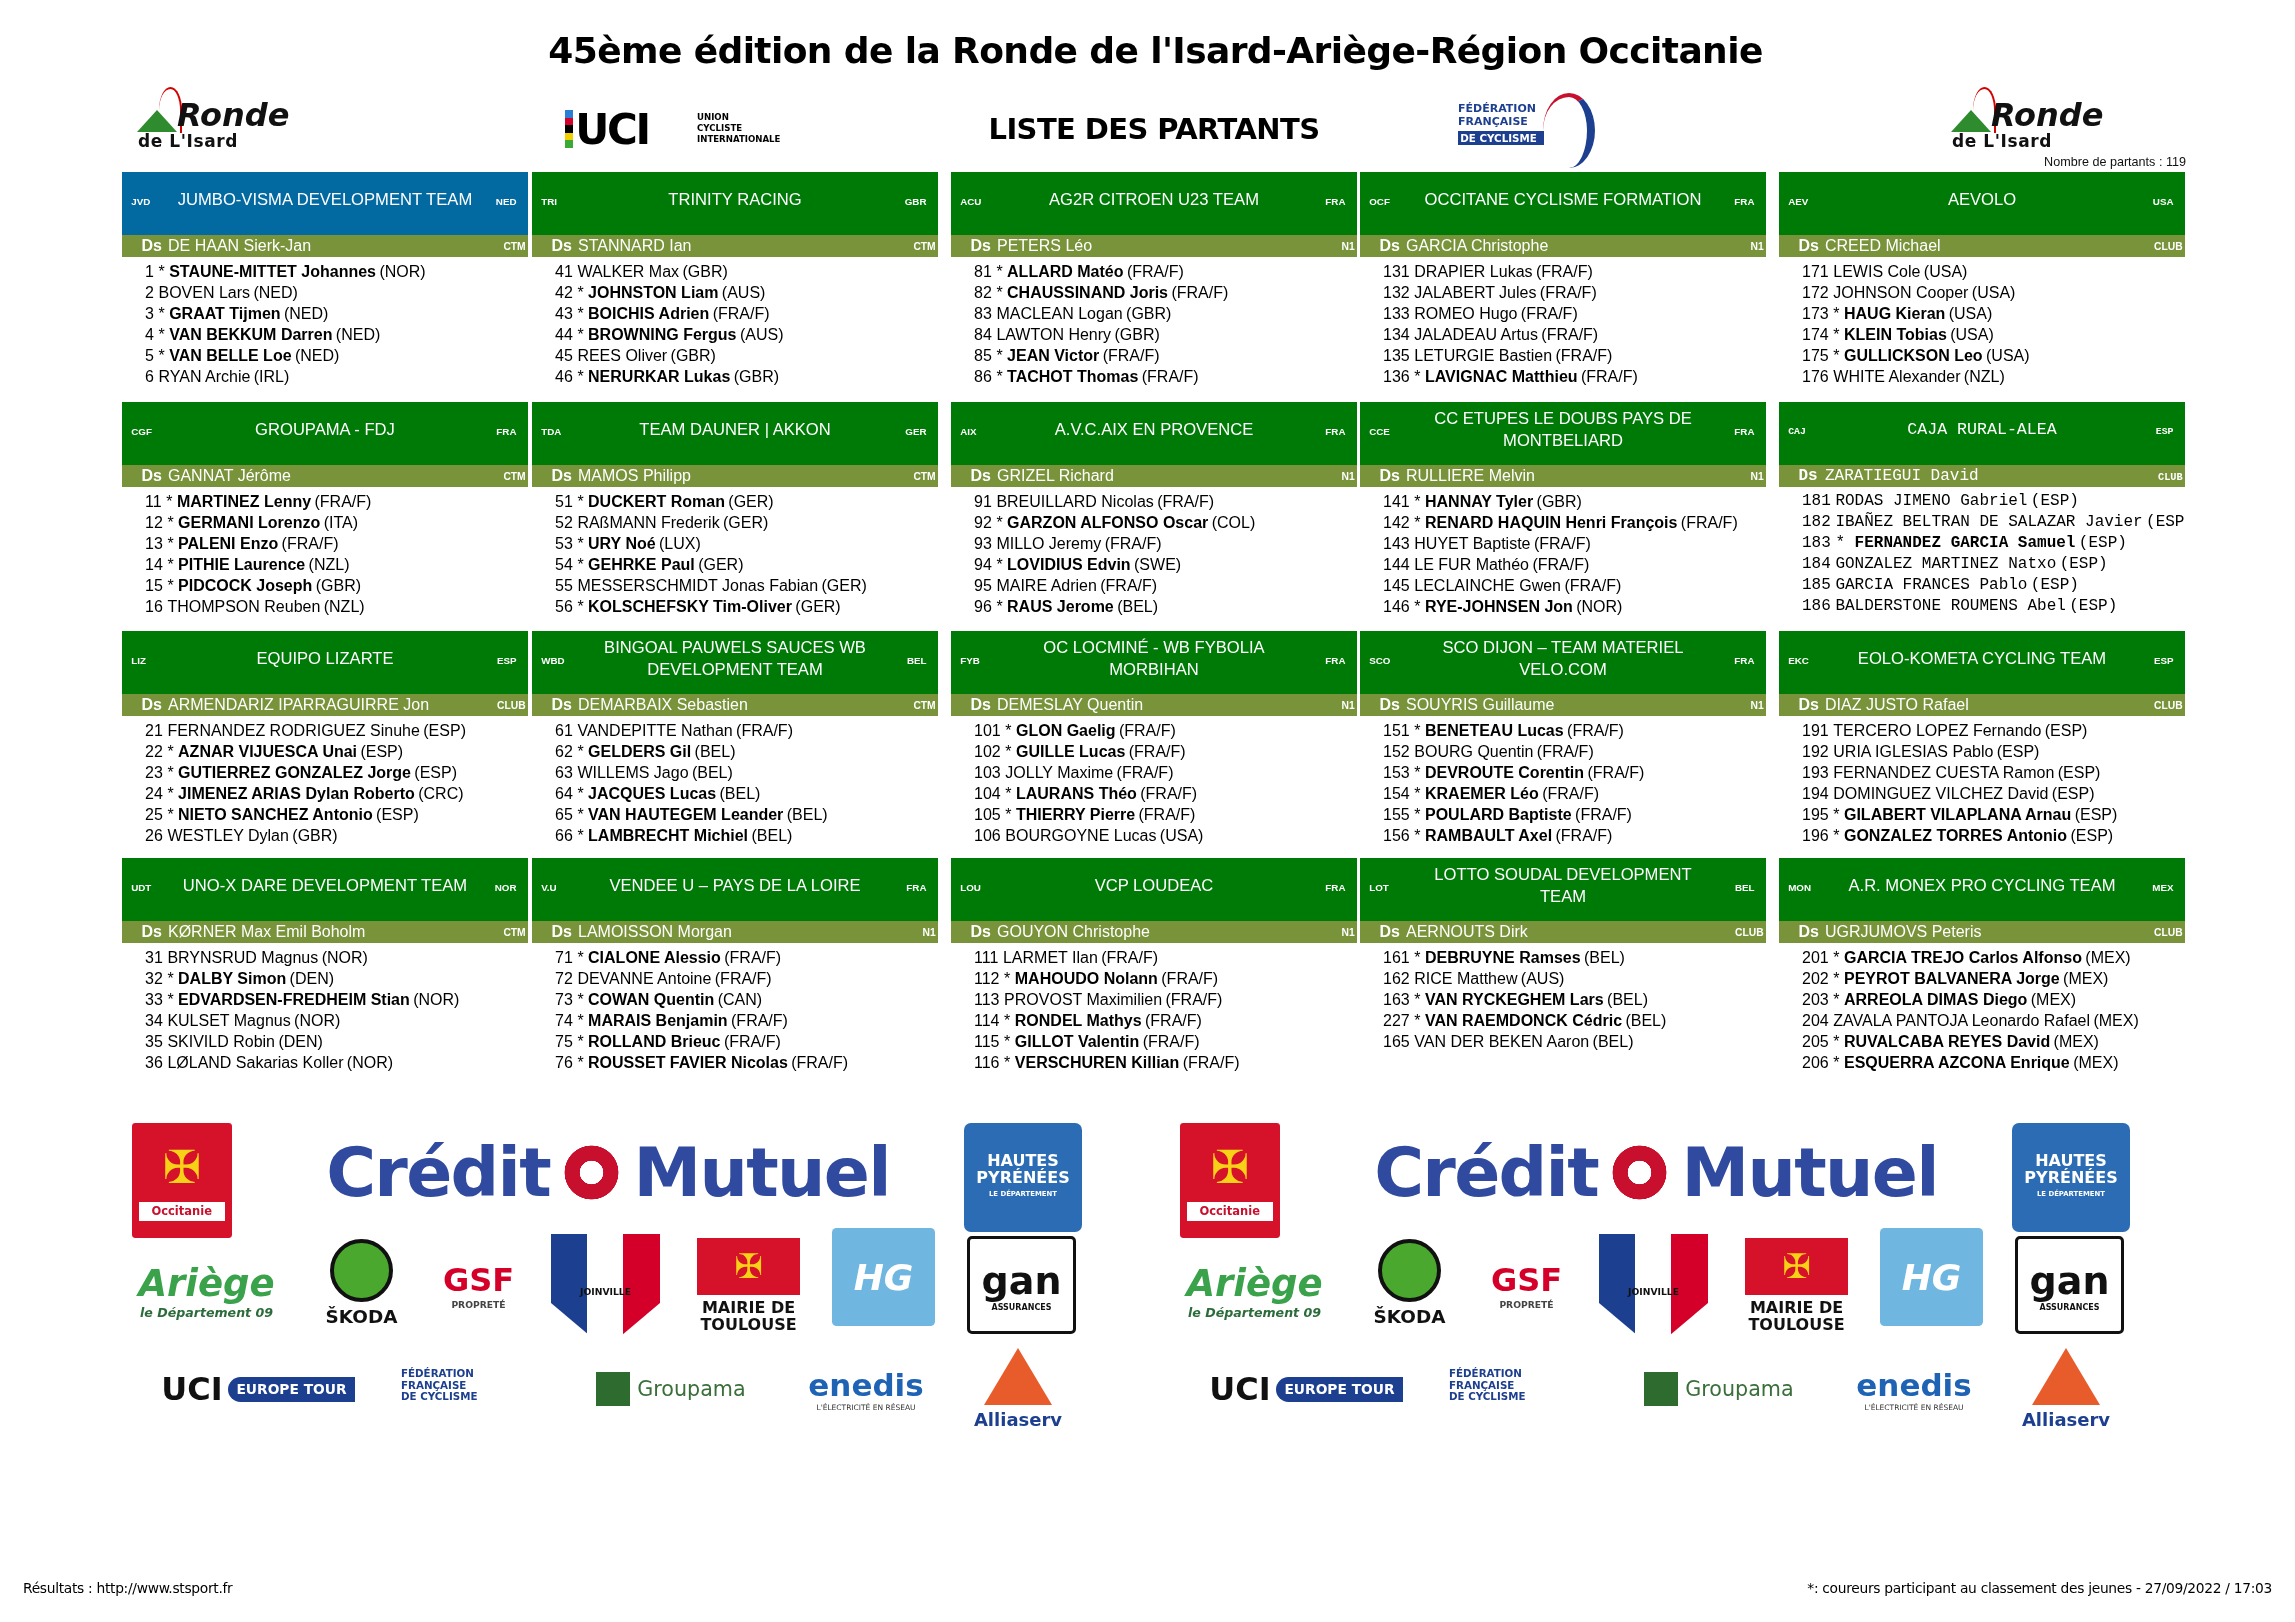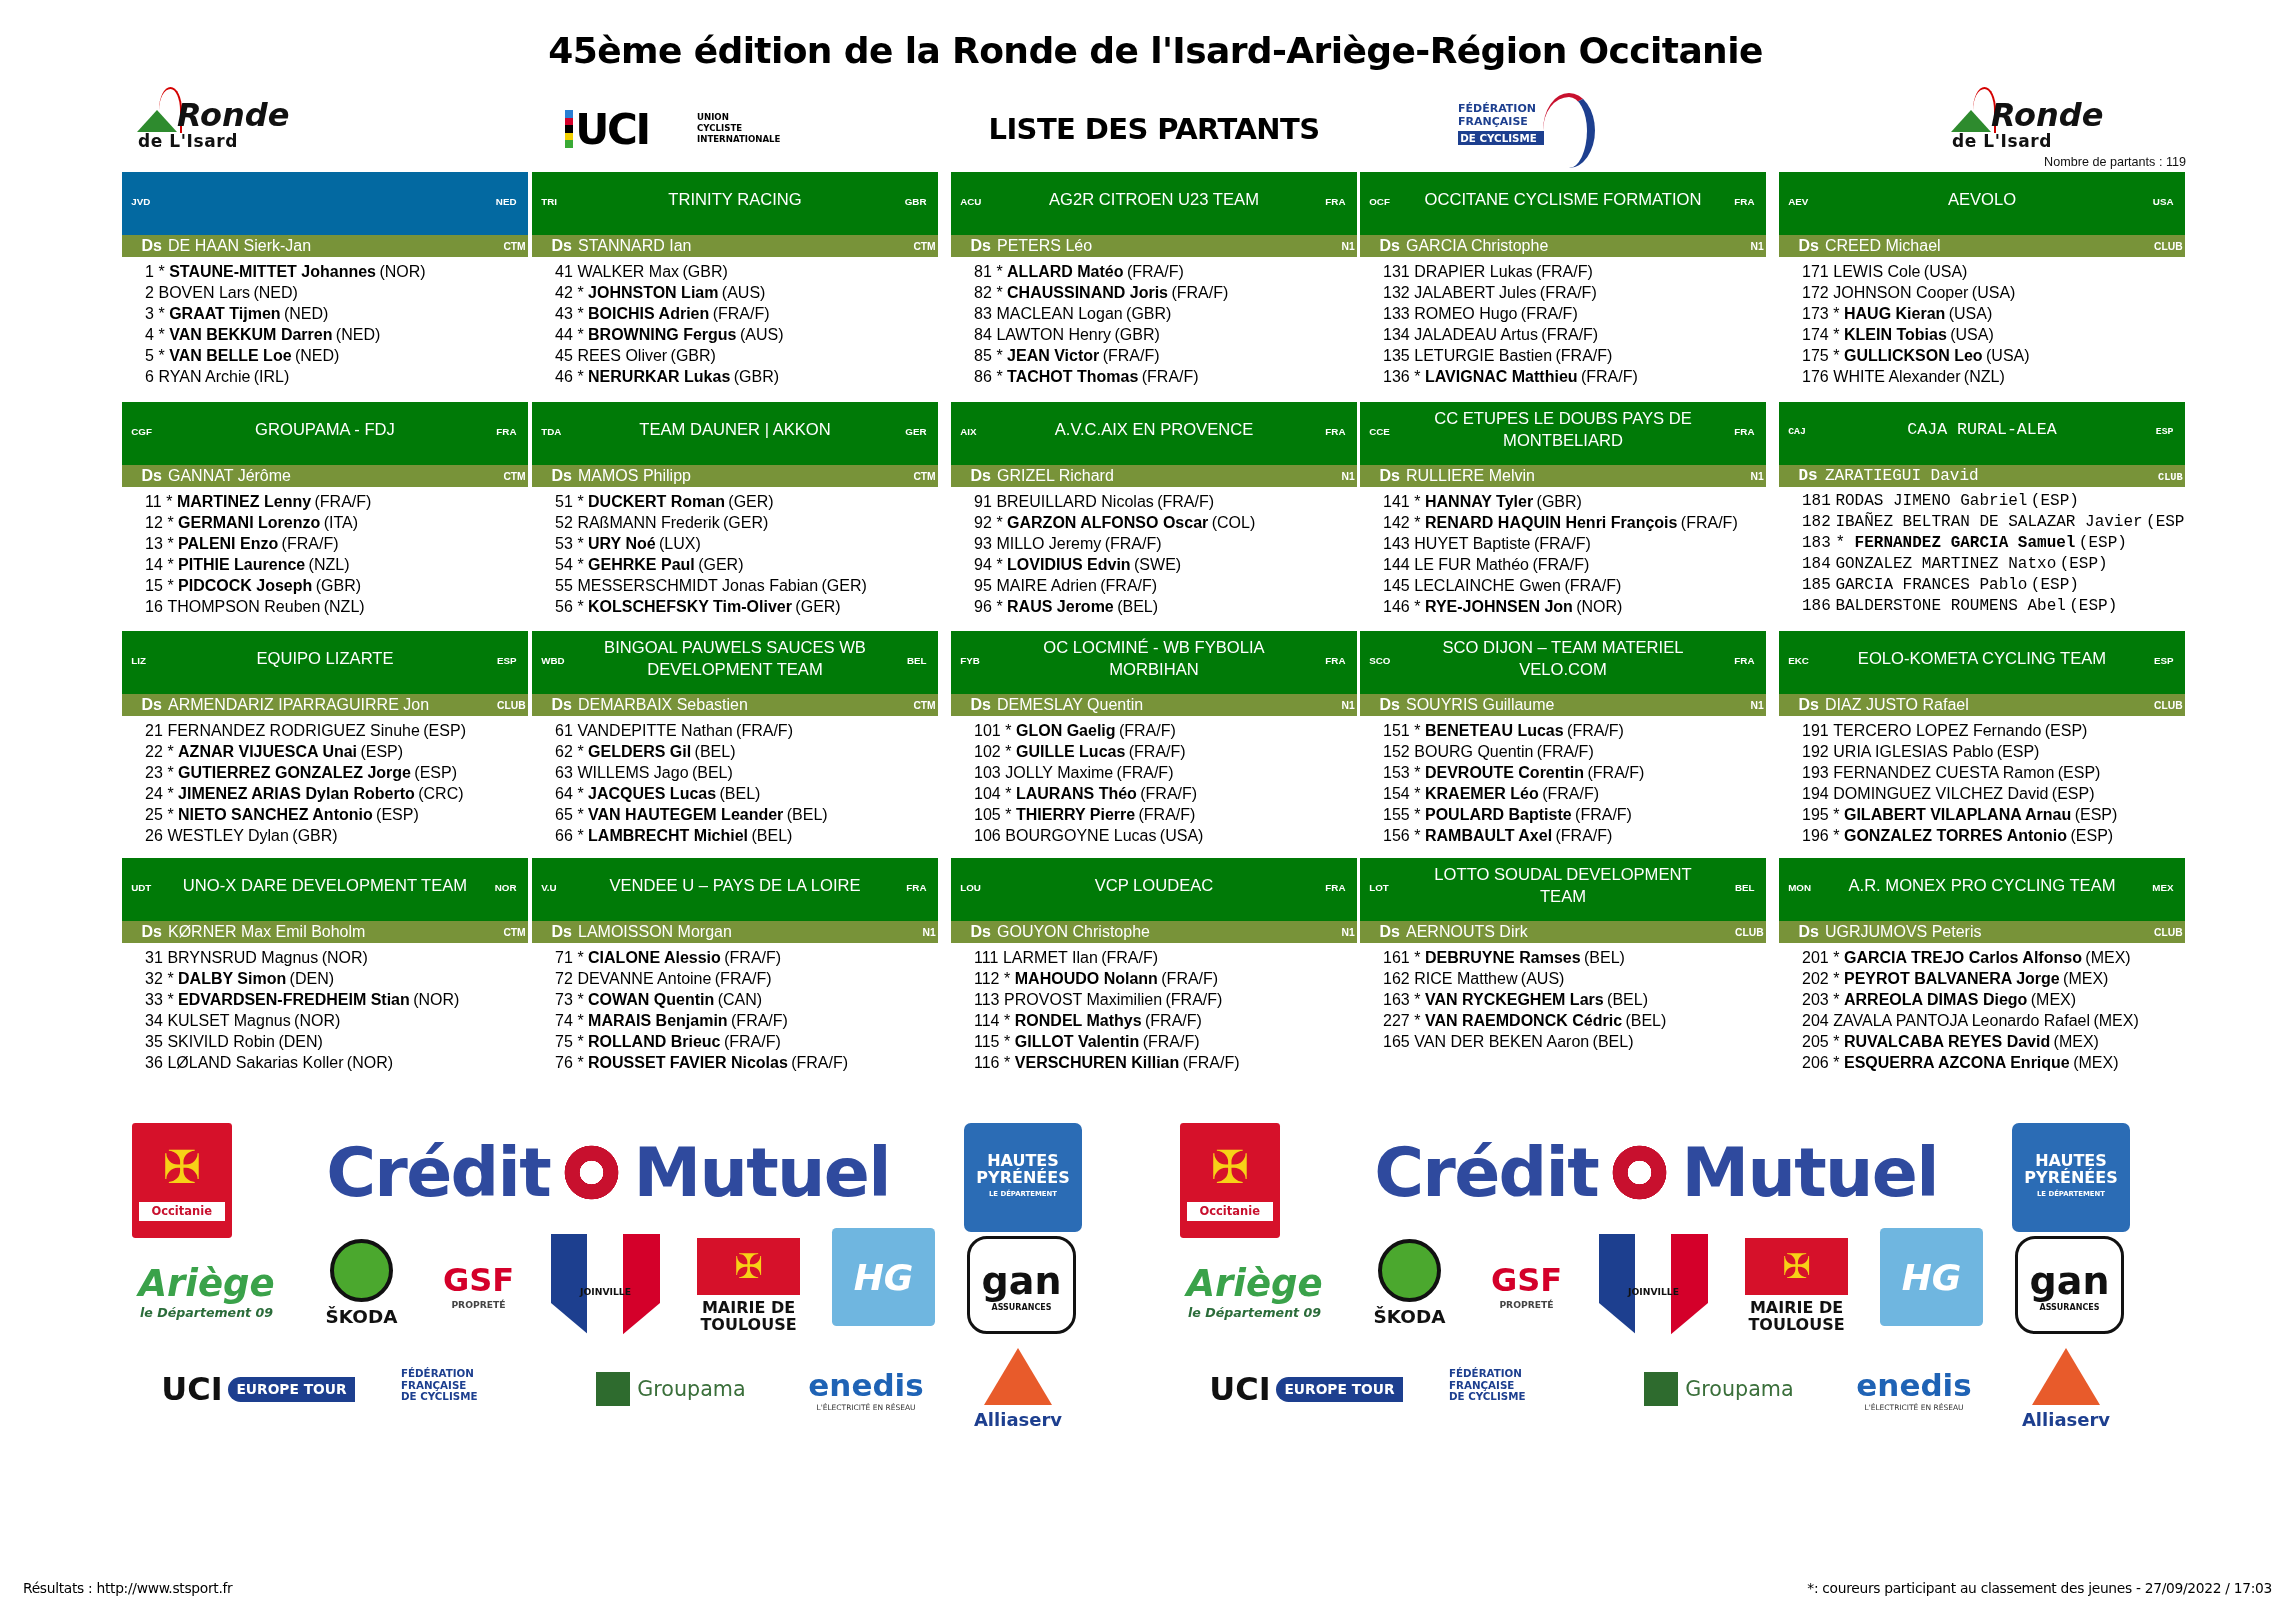--- a/index.html
+++ b/index.html
@@ -78,21 +78,21 @@
   .sp-ariege small { font-size: 12.6px; color: #2b6c3a; }
   .sp-skoda { width: 103px; height: 98px; flex-direction: column; font-size: 18.4px; color: #111; }
   .sp-skoda .circ { width: 63px; height: 63px; border-radius: 50%; border: 4.6px solid #111; background: #4ba82e; margin-bottom: 4.6px; }
   .sp-gsf { width: 103px; height: 98px; flex-direction: column; font-size: 32px; color: #d4002a; }
   .sp-gsf small { font-size: 9.2px; color: #444; }
   .sp-jv { width: 109px; height: 115px; background: linear-gradient(90deg, #1d3f8f 0 33%, #fff 33% 66%, #d4002a 66%);
     clip-path: polygon(0 0, 100% 0, 100% 60%, 50% 100%, 0 60%); color: #111; font-size: 9.2px; }
   .sp-mairie { width: 121px; height: 103px; flex-direction: column; font-size: 16px; color: #111; line-height: 17px; }
   .sp-mairie .flag { width: 103px; height: 57px; background: #d6112a; color: #f7d117; font-size: 34px; line-height: 57px; margin-bottom: 3.4px; }
   .sp-hg { width: 103px; height: 98px; background: #6fb6e0; color: #fff; font-size: 36px; font-style: italic; border-radius: 4.6px; }
-  .sp-gan { width: 109px; height: 98px; border: 3.4px solid #111; border-radius: 20px; color: #111; font-size: 38px; flex-direction: column; }
+  .sp-gan { width: 109px; height: 98px; border: 3.4px solid #111; border-radius: 5px; color: #111; font-size: 38px; flex-direction: column; }
   .sp-gan small { font-size: 8px; }
   .sp-uciet { width: 241px; height: 46px; font-size: 32px; color: #111; }
   .sp-uciet .et { background: #1d3f8f; color: #fff; font-size: 13.8px; line-height: 15px; padding: 5px 8px; margin-left: 5.7px; border-radius: 17px 0 0 17px; }
   .sp-ffc2 { width: 149px; height: 63px; color: #1d3f8f; font-size: 10.3px; line-height: 11.5px; flex-direction: column; align-items: flex-start; }
   .sp-groupama { width: 172px; height: 46px; color: #3a6f3a; font-size: 20.7px; font-weight: normal; }
   .sp-groupama .gbox { width: 34px; height: 34px; background: #2e6b2e; margin-right: 6.9px; }
   .sp-enedis { width: 138px; height: 52px; color: #1f63b5; font-size: 31px; flex-direction: column; }
   .sp-enedis small { font-size: 7.5px; color: #333; font-weight: normal; }
   .sp-alliaserv { width: 86px; height: 98px; flex-direction: column; color: #1d3f8f; font-size: 18px; }
   .sp-alliaserv .tri { width: 0; height: 0; border-left: 34px solid transparent; border-right: 34px solid transparent; border-bottom: 57px solid #e85b2b; margin-bottom: 4.6px; }
@@ -141,20 +141,21 @@
 </div>
 
 <div class="liste">LISTE DES PARTANTS</div>
 <div class="partants">Nombre de partants : 119</div>
 
 <div class="grid" id="grid">
     <div class="grid-row" style="top: 0px;">
       <div class="team" style="left: 0px;">
         <div class="team-head" style="background: #0369a1;">
           <span class="t-code">JVD</span>
+          <span class="t-name">JUMBO-VISMA DEVELOPMENT TEAM</span>
           <span class="t-nat">NED</span>
         </div>
         <div class="team-ds" style="background: rgb(120, 147, 57);">
           <span class="ds-label">Ds</span>
           <span class="ds-name">DE HAAN Sierk-Jan</span>
           <span class="ds-cat">CTM</span>
         </div>
         <ul class="riders">
           <li class="rider young"><span class="num">1</span><span class="star">* </span><span class="rname">STAUNE-MITTET Johannes</span><span class="nat">(NOR)</span></li>
           <li class="rider"><span class="num">2</span><span class="star"></span><span class="rname">BOVEN Lars</span><span class="nat">(NED)</span></li>

